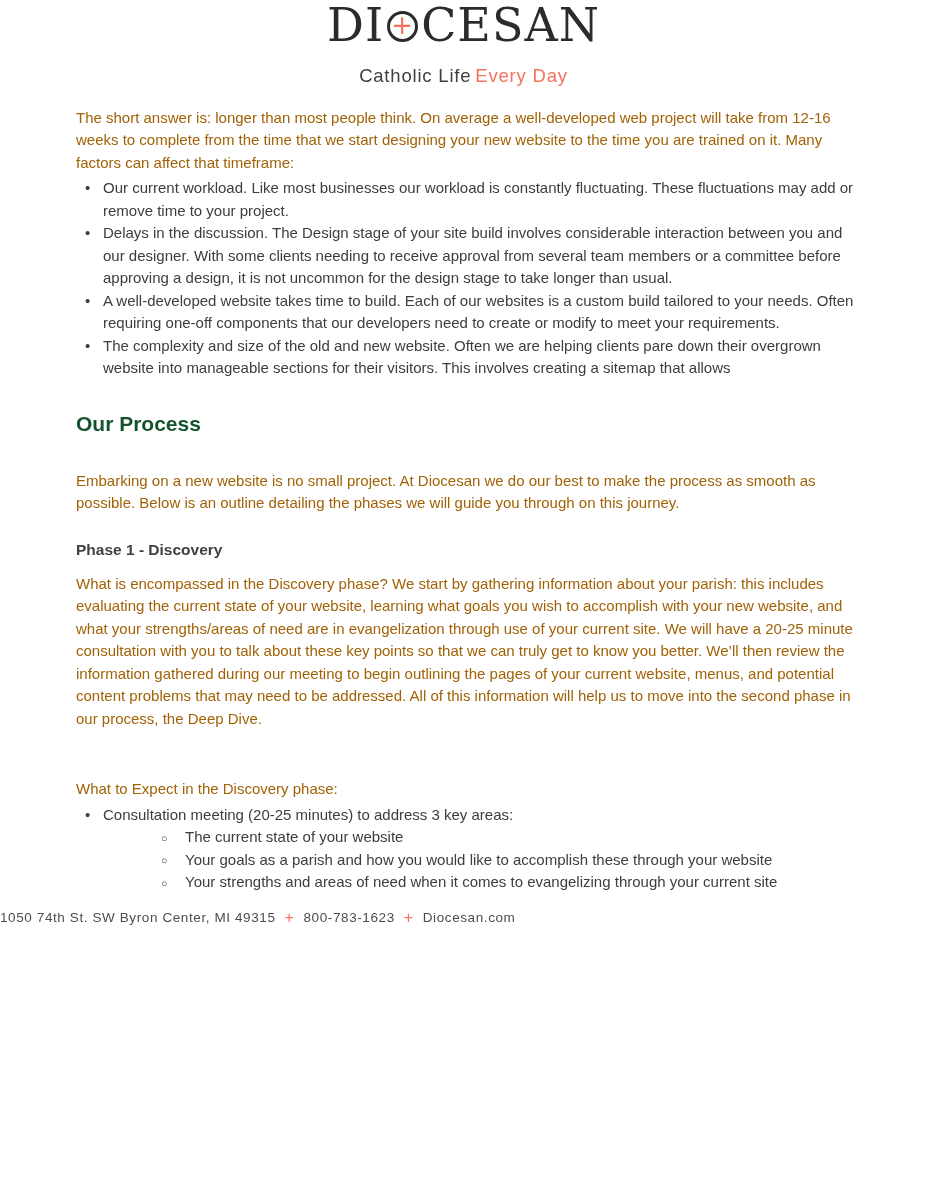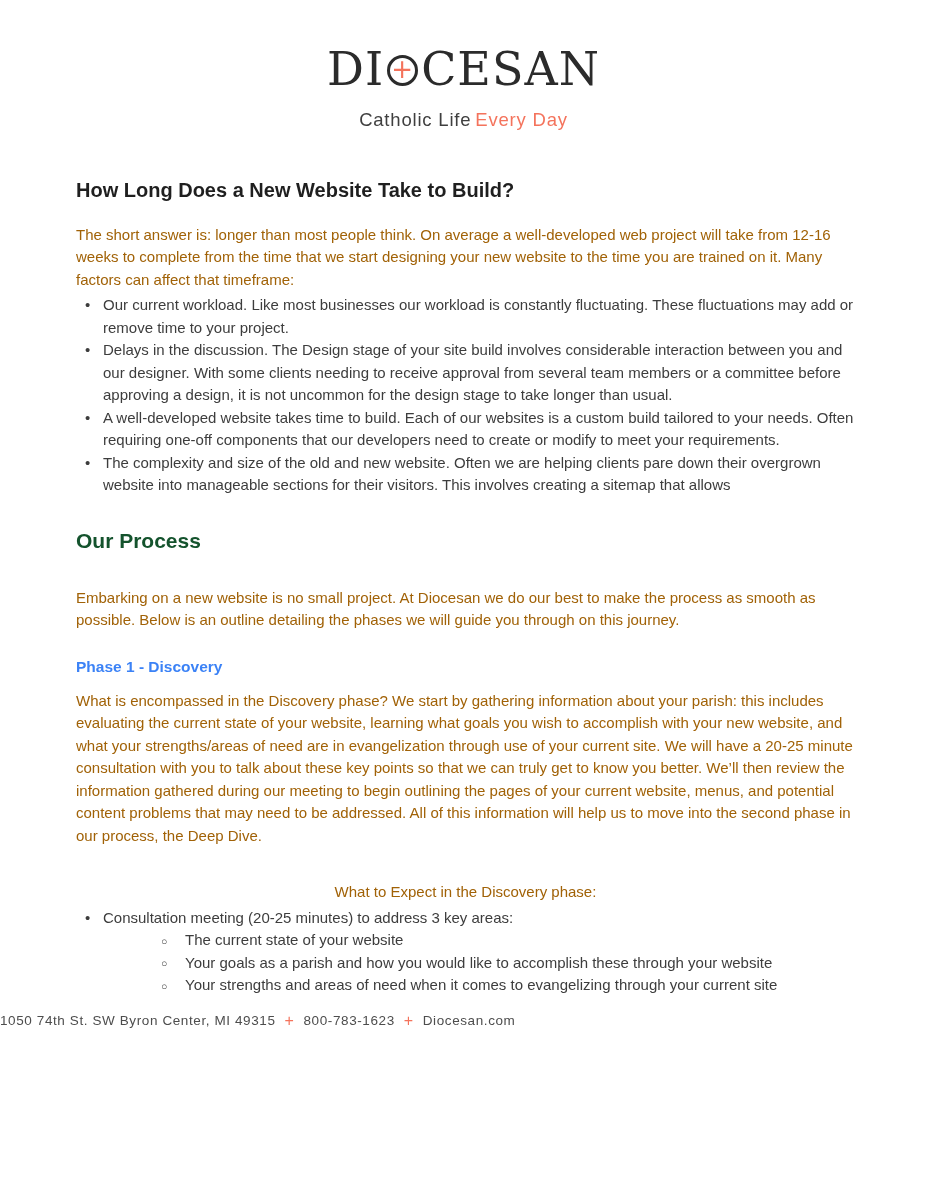--- a/index.html
+++ b/index.html
@@ -8,21 +8,21 @@
     width: 927px;
     height: 1200px;
     background: #ffffff;
     overflow: hidden;
     font-family: "Liberation Sans", sans-serif;
     color: #3d3d3d;
     position: relative;
   }
 
   
-  .logo-block { padding-top: 44px; text-align: center; }
+  .logo-block { text-align: center; }
   .logo-word {
     display: flex;
     align-items: center;
     justify-content: center;
     font-family: "DejaVu Serif", serif;
     font-size: 46px;
     letter-spacing: 1px;
     color: #2b2b2b;
     line-height: 1.1;
   }
@@ -70,30 +70,30 @@
     font-size: 21px;
     line-height: 28px;
     font-weight: 700;
     color: #14532d;
   }
   h3 {
     margin-top: 24px;
     font-size: 15.5px;
     line-height: 21px;
     font-weight: 700;
-    color: #3b82f6;
+    color: #404040;
   }
   p {
     margin-top: 20px;
     font-size: 15px;
     line-height: 22.5px;
     color: #a16207;
   }
   p.after-h3 { margin-top: 13px; }
-  p.spaced { margin-top: 34px; text-align: center; }
+  p.spaced { margin-top: 48px; }
   p.after-h2 { margin-top: 32px; }
 
   ul { list-style: none; font-size: 15px; line-height: 22.5px; }
   ul.l1 { margin-top: 3px; }
   ul.l1 > li { position: relative; padding-left: 27px; }
   ul.l1 > li::before {
     content: "\2022";
     position: absolute;
     left: 9px;
     top: 0;
@@ -138,21 +138,20 @@
         </span>
       <span>CESAN</span>
     </div>
     <div class="tagline">
       <span class="tagline-text">Catholic Life</span><span class="tagline-accent">Every Day</span>
     </div>
   </header>
 
   <main>
 
-    <h1>How Long Does a New Website Take to Build?</h1>
 
     <p>The short answer is: longer than most people think. On average a well-developed web project will take from 12-16 weeks to complete from the time that we start designing your new website to the time you are trained on it. Many factors can affect that timeframe:</p>
 
     <ul class="l1">
       <li><span>Our current workload. Like most businesses our workload is constantly fluctuating. These fluctuations may add or remove time to your project.</span></li>
       <li><span>Delays in the discussion. The Design stage of your site build involves considerable interaction between you and our designer. With some clients needing to receive approval from several team members or a committee before approving a design, it is not uncommon for the design stage to take longer than usual.</span></li>
       <li><span>A well-developed website takes time to build. Each of our websites is a custom build tailored to your needs. Often requiring one-off components that our developers need to create or modify to meet your requirements.</span></li>
       <li><span>The complexity and size of the old and new website. Often we are helping clients pare down their overgrown website into manageable sections for their visitors. This involves creating a sitemap that allows</span></li>
     </ul>
 

